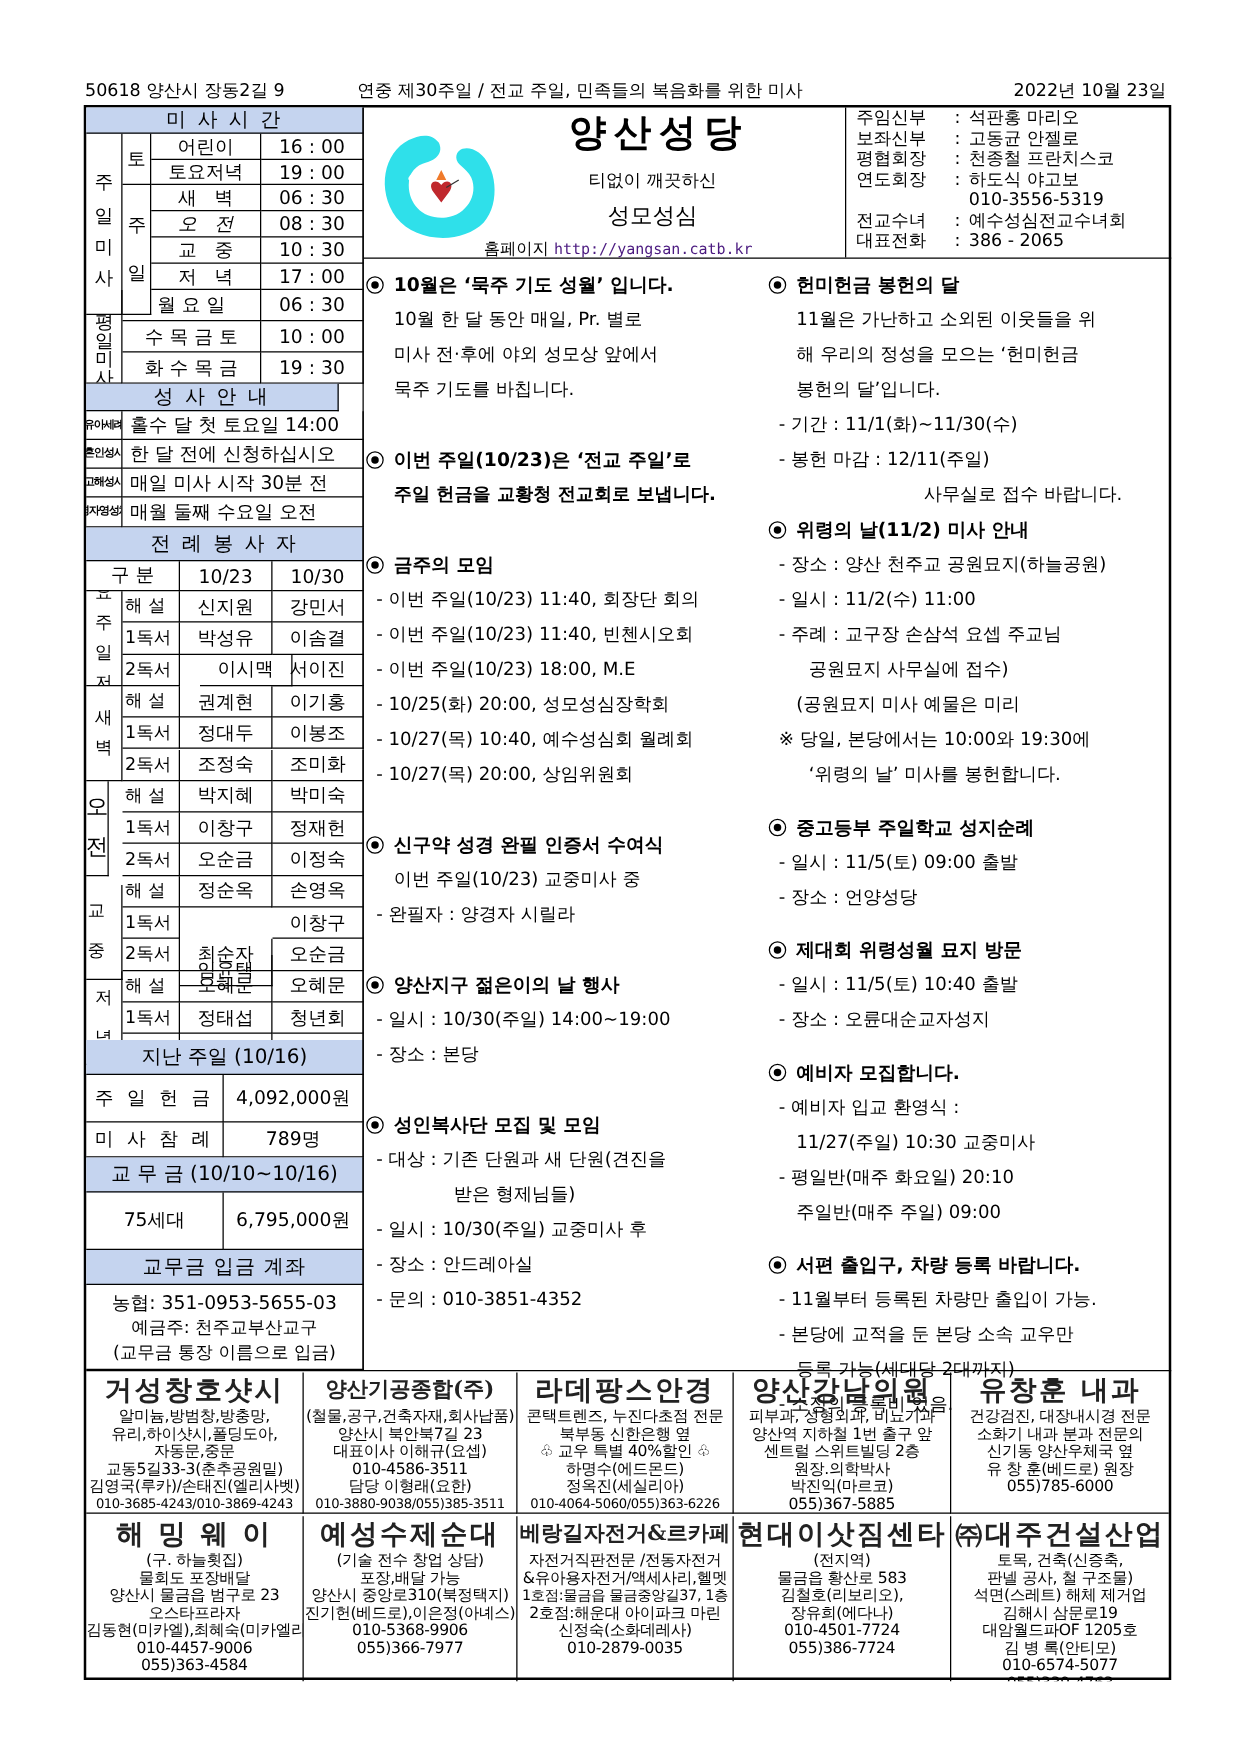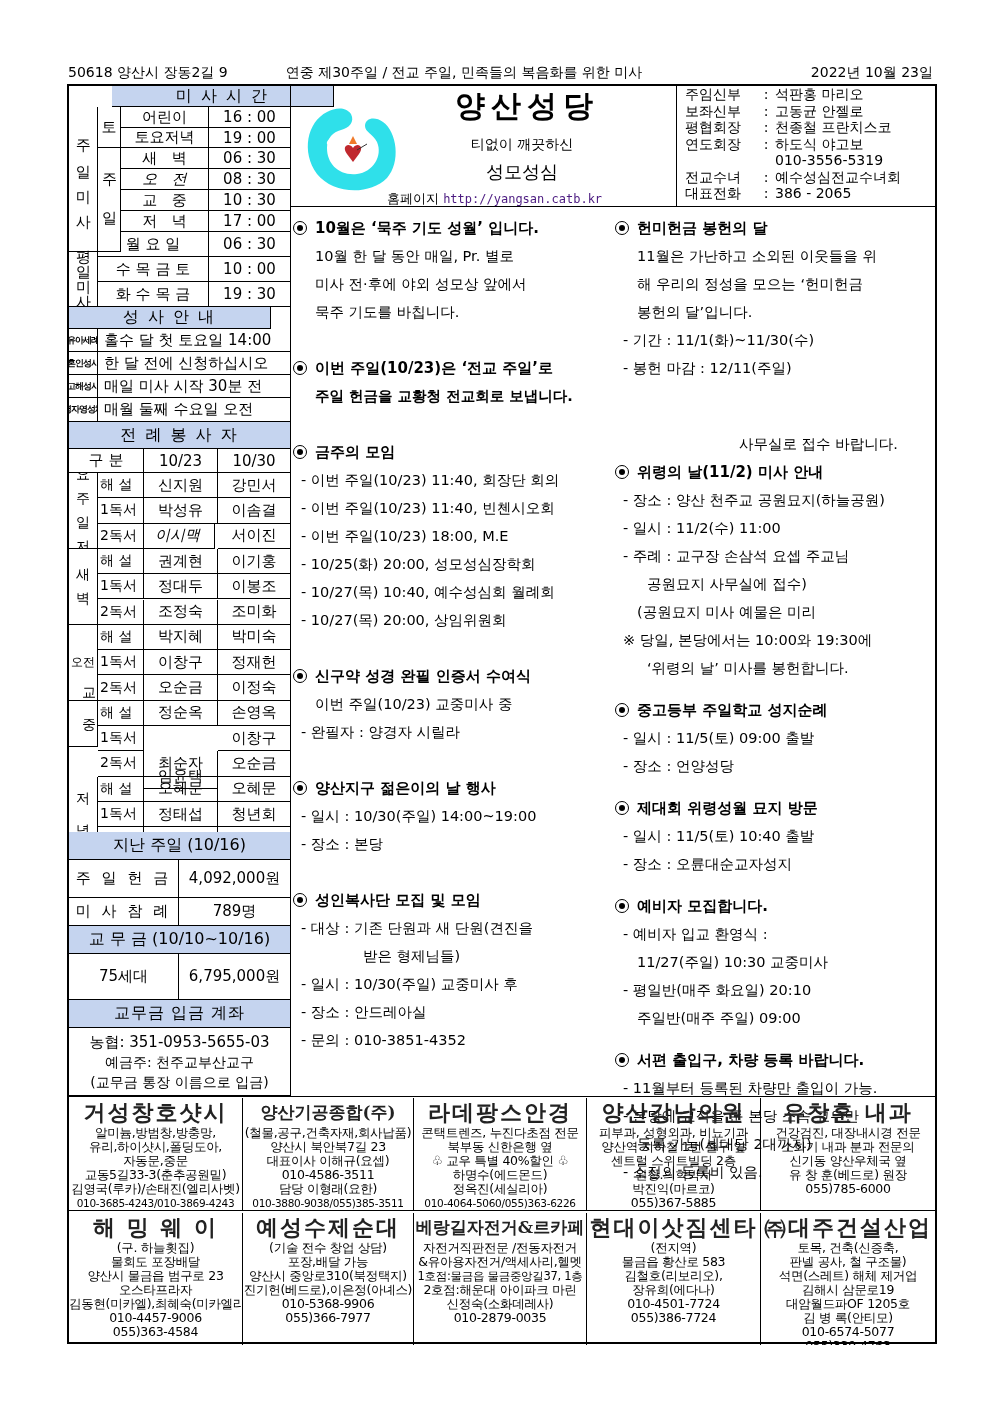--- a/index.html
+++ b/index.html
@@ -57,21 +57,21 @@
 <div class="topline">
   <span>50618 양산시 장동2길 9</span>
   <span class="mid">연중 제30주일 / 전교 주일, 민족들의 복음화를 위한 미사</span>
   <span class="date">2022년 10월 23일</span>
 </div>
 
 <div class="frame">
 
   <div class="lcol">
 
-    <div class="cell hdr" style="left:0;top:0;width:222px;height:21px;margin-left:43px;">미 사 시 간</div>
+    <div class="cell hdr" style="left:0;top:0;width:222px;height:21px;">미 사 시 간</div>
 
     <div class="cell vert" style="left:0;top:21px;width:29px;height:145px;">
       <span style="writing-mode:vertical-rl;letter-spacing:10px;">주일미사</span>
     </div>
     <div class="cell" style="left:29px;top:21px;width:23px;height:41px;">토</div>
     <div class="cell" style="left:29px;top:62px;width:23px;height:104px;">
       <span style="writing-mode:vertical-rl;letter-spacing:22px;">주일</span>
     </div>
 
     <div class="cell" style="left:52px;top:21px;width:88px;height:21px;">어린이</div>
@@ -117,43 +117,43 @@
 
     <div id="servers-body">
         <div class="cell" style="left: 0px; top: 387px; width: 29px; height: 75.9px; font-size: 14px; line-height: 24px; text-align: center; white-space: normal; word-break: break-all; padding: 0px 1px;">토요주일저녁</div>
         <div class="cell " style="left: 29px; top: 387px; width: 46px; height: 25.3px; justify-content: flex-start; padding-left: 2px; font-size: 14px;">해 설</div>
         <div class="cell" style="left: 75px; top: 387px; width: 74px; height: 25.3px;">신지원</div>
         <div class="cell" style="left: 149px; top: 387px; width: 73px; height: 25.3px;">강민서</div>
         <div class="cell " style="left: 29px; top: 412.3px; width: 46px; height: 25.3px; justify-content: flex-start; padding-left: 2px; font-size: 14px;">1독서</div>
         <div class="cell" style="left: 75px; top: 412.3px; width: 74px; height: 25.3px;">박성유</div>
         <div class="cell" style="left: 149px; top: 412.3px; width: 73px; height: 25.3px;">이솜결</div>
         <div class="cell " style="left: 29px; top: 437.6px; width: 46px; height: 25.3px; justify-content: flex-start; padding-left: 2px; font-size: 14px;">2독서</div>
-        <div class="cell" style="left: 72px; top: 437.6px; width: 74px; height: 25.3px; font-style: italic;">이시맥</div>
+        <div class="cell" style="left: 91px; top: 437.6px; width: 74px; height: 25.3px;">이시맥</div>
         <div class="cell" style="left: 149px; top: 437.6px; width: 73px; height: 25.3px;">서이진</div>
         <div class="cell" style="left: 0px; top: 462.9px; width: 29px; height: 75.9px; font-size: 14px; line-height: 24px; text-align: center; white-space: normal; word-break: break-all; padding: 0px 1px;">새벽</div>
         <div class="cell " style="left: 29px; top: 462.9px; width: 46px; height: 25.3px; justify-content: flex-start; padding-left: 2px; font-size: 14px;">해 설</div>
         <div class="cell" style="left: 75px; top: 462.9px; width: 74px; height: 25.3px;">권계현</div>
         <div class="cell" style="left: 149px; top: 462.9px; width: 73px; height: 25.3px;">이기홍</div>
         <div class="cell " style="left: 29px; top: 488.2px; width: 46px; height: 25.3px; justify-content: flex-start; padding-left: 2px; font-size: 14px;">1독서</div>
         <div class="cell" style="left: 75px; top: 488.2px; width: 74px; height: 25.3px;">정대두</div>
         <div class="cell" style="left: 149px; top: 488.2px; width: 73px; height: 25.3px;">이봉조</div>
         <div class="cell " style="left: 29px; top: 513.5px; width: 46px; height: 25.3px; justify-content: flex-start; padding-left: 2px; font-size: 14px;">2독서</div>
         <div class="cell" style="left: 75px; top: 513.5px; width: 74px; height: 25.3px;">조정숙</div>
         <div class="cell" style="left: 149px; top: 513.5px; width: 73px; height: 25.3px;">조미화</div>
-        <div class="cell" style="left: 0px; top: 538.8px; width: 29px; height: 75.9px; font-size: 12px; line-height: 32px; text-align: center; white-space: normal; word-break: break-all; padding: 0px 1px;">오전</div>
+        <div class="cell" style="left: 0px; top: 538.8px; width: 18px; height: 75.9px; font-size: 18px; line-height: 32px; text-align: center; white-space: normal; word-break: break-all; padding: 0px 1px;">오전</div>
         <div class="cell " style="left: 29px; top: 538.8px; width: 46px; height: 25.3px; justify-content: flex-start; padding-left: 2px; font-size: 14px;">해 설</div>
         <div class="cell" style="left: 75px; top: 538.8px; width: 74px; height: 25.3px;">박지혜</div>
         <div class="cell" style="left: 149px; top: 538.8px; width: 73px; height: 25.3px;">박미숙</div>
         <div class="cell " style="left: 29px; top: 564.1px; width: 46px; height: 25.3px; justify-content: flex-start; padding-left: 2px; font-size: 14px;">1독서</div>
         <div class="cell" style="left: 75px; top: 564.1px; width: 74px; height: 25.3px;">이창구</div>
         <div class="cell" style="left: 149px; top: 564.1px; width: 73px; height: 25.3px;">정재헌</div>
         <div class="cell " style="left: 29px; top: 589.4px; width: 46px; height: 25.3px; justify-content: flex-start; padding-left: 2px; font-size: 14px;">2독서</div>
         <div class="cell" style="left: 75px; top: 589.4px; width: 74px; height: 25.3px;">오순금</div>
         <div class="cell" style="left: 149px; top: 589.4px; width: 73px; height: 25.3px;">이정숙</div>
-        <div class="cell" style="left: 0px; top: 585px; width: 29px; height: 75.9px; font-size: 14px; line-height: 32px; text-align: right; white-space: normal; word-break: break-all; padding: 0px 1px;">교중</div>
+        <div class="cell" style="left: 0px; top: 622px; width: 29px; height: 75.9px; font-size: 14px; line-height: 32px; text-align: left; white-space: normal; word-break: break-all; padding: 0px 1px;">교중</div>
         <div class="cell " style="left: 29px; top: 614.7px; width: 46px; height: 25.3px; justify-content: flex-start; padding-left: 2px; font-size: 14px;">해 설</div>
         <div class="cell" style="left: 75px; top: 614.7px; width: 74px; height: 25.3px;">정순옥</div>
         <div class="cell" style="left: 149px; top: 614.7px; width: 73px; height: 25.3px;">손영옥</div>
         <div class="cell " style="left: 29px; top: 640px; width: 46px; height: 25.3px; justify-content: flex-start; padding-left: 2px; font-size: 14px;">1독서</div>
         <div class="cell" style="left: 75px; top: 678px; width: 74px; height: 25.3px;">임윤택</div>
         <div class="cell" style="left: 149px; top: 640px; width: 73px; height: 25.3px;">이창구</div>
         <div class="cell " style="left: 29px; top: 665.3px; width: 46px; height: 25.3px; justify-content: flex-start; padding-left: 2px; font-size: 14px;">2독서</div>
         <div class="cell" style="left: 75px; top: 665.3px; width: 74px; height: 25.3px;">최순자</div>
         <div class="cell" style="left: 149px; top: 665.3px; width: 73px; height: 25.3px;">오순금</div>
         <div class="cell" style="left: 0px; top: 690.6px; width: 29px; height: 75.9px; font-size: 14px; line-height: 32px; text-align: center; white-space: normal; word-break: break-all; padding: 0px 1px;">저녁</div>
@@ -296,21 +296,21 @@
   <div class="news" id="news-right" style="left:548px;top:128px;width:320px;">
       <div class="h">
         <span class="bullet"></span>
         <span>헌미헌금 봉헌의 달</span>
       </div>
       <div class="ln">11월은 가난하고 소외된 이웃들을 위</div>
       <div class="ln">해 우리의 정성을 모으는 ‘헌미헌금</div>
       <div class="ln">봉헌의 달’입니다.</div>
       <div class="dash">- 기간 : 11/1(화)~11/30(수)</div>
       <div class="dash">- 봉헌 마감 : 12/11(주일)</div>
-      <div style="padding-left: 122px; margin-top: 48px;">사무실로 접수 바랍니다.</div>
+      <div style="padding-left: 122px;">사무실로 접수 바랍니다.</div>
       <div class="h">
         <span class="bullet"></span>
         <span>위령의 날(11/2) 미사 안내</span>
       </div>
       <div class="dash">- 장소 : 양산 천주교 공원묘지(하늘공원)</div>
       <div class="dash">- 일시 : 11/2(수) 11:00</div>
       <div class="dash">- 주례 : 교구장 손삼석 요셉 주교님</div>
       <div class="ln" style="padding-left: 30px;">공원묘지 사무실에 접수)</div>
       <div class="ln">(공원묘지 미사 예물은 미리</div>
       <div class="dash">※ 당일, 본당에서는 10:00와 19:30에</div>

